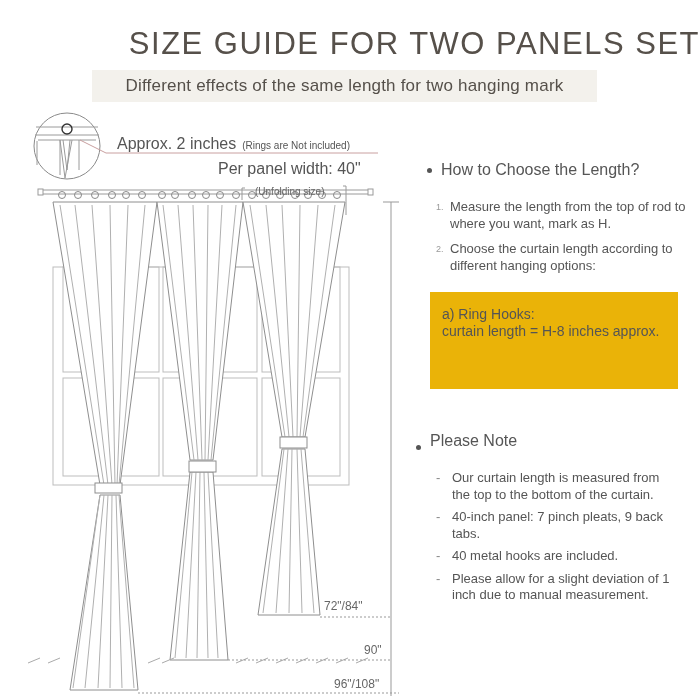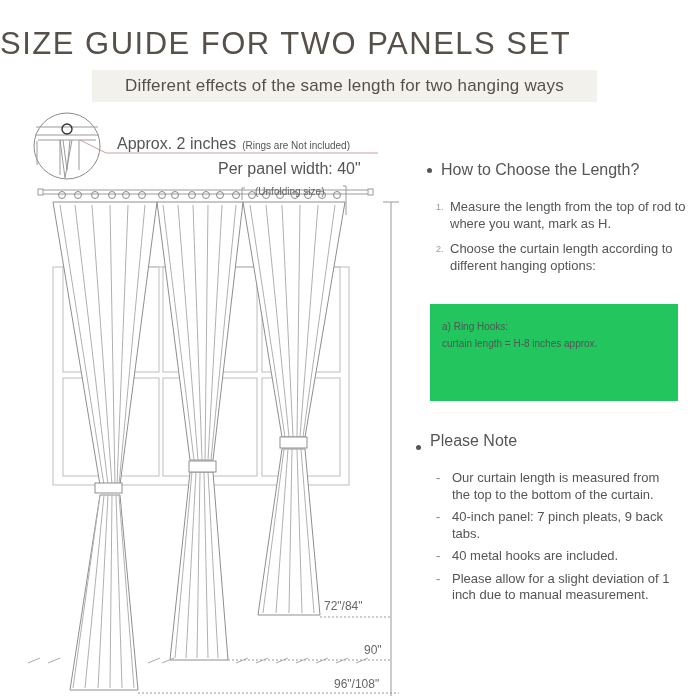--- a/index.html
+++ b/index.html
@@ -1,51 +1,51 @@
 <!DOCTYPE html>
 <html><head>
 <meta charset="utf-8">
 <style>
   * { margin:0; padding:0; box-sizing:border-box; }
   html, body { width:700px; height:700px; background:#ffffff; overflow:hidden; }
   body { position:relative; font-family:"Liberation Sans", sans-serif; color:#555; }
   .abs { position:absolute; }
   .title {
-    left:0; width:700px; top:26px; text-align:left;
+    left:0; width:700px; top:26px; text-align:right;
     font-family:"Liberation Sans", sans-serif; font-size:31px; letter-spacing:1.5px;
     color:#56504a; font-weight:normal;
   }
   .subtitle-banner {
     left:92px; top:70px; width:505px; height:32px; background:#f3f1ec;
     display:flex; align-items:center; justify-content:center;
   }
   .subtitle-banner span { font-size:17px; color:#55504a; letter-spacing:0.2px; }
   .diagram { left:0; top:0; width:700px; height:700px; }
   .callout-main { left:117px; top:135px; font-size:16px; color:#555; }
   .callout-main .small { font-size:10px; margin-left:6px;margin-top:48px; }
   .width-label { left:218px; top:160px; font-size:16px; color:#555; }
   .width-sub { left:255px; top:186px; font-size:10px; color:#666; }
   .len-label { font-size:12px; color:#666; }
   .section-title { font-size:16px; color:#555; display:flex; align-items:center; }
   .section-title .dot { display:inline-block; width:5px; height:5px; border-radius:50%; background:#555; margin-right:9px; }
   .num-list { font-size:13px; color:#555; line-height:17px; }
   .num-list .item { display:flex; margin-bottom:8px; }
   .num-list .num { width:14px; font-size:9px; color:#999; padding-top:1px; flex-shrink:0; }
-  .option-box { left:430px; top:304px; width:248px; height:97px; background:#22c55e; padding:14px 0 0 12px; font-size:10px; color:#555; line-height:17px; }
+  .option-box { left:430px; top:292px; width:248px; height:97px; background:#eab308; padding:14px 0 0 12px; font-size:14px; color:#555; line-height:17px; }
   .option-box .opt { margin-bottom:6px; }
   .note-list { font-size:13px; color:#555; line-height:16.5px; }
   .note-list .item { display:flex; margin-bottom:6px; }
   .note-list .dash { width:16px; flex-shrink:0; color:#888; }
 </style>
 </head>
 <body>
 
 <div class="abs title">SIZE GUIDE FOR TWO PANELS SET</div>
 <div class="abs subtitle-banner">
-  <span>Different effects of the same length for two hanging ways</span>
+  <span>Different effects of the same length for two hanging mark</span>
 </div>
 
 <svg class="abs diagram" viewBox="0 0 700 700" width="700" height="700" fill="none" stroke="#9a9a9a" stroke-width="1">
 
   <g>
     <circle cx="67" cy="146" r="33" stroke="#8a8a8a"></circle>
     <line x1="36" y1="127" x2="98" y2="127"></line>
     <line x1="35" y1="135" x2="99" y2="135"></line>
     <line x1="38" y1="140" x2="96" y2="140"></line>
     <circle cx="67" cy="129" r="5" stroke="#333" stroke-width="1.4"></circle>

